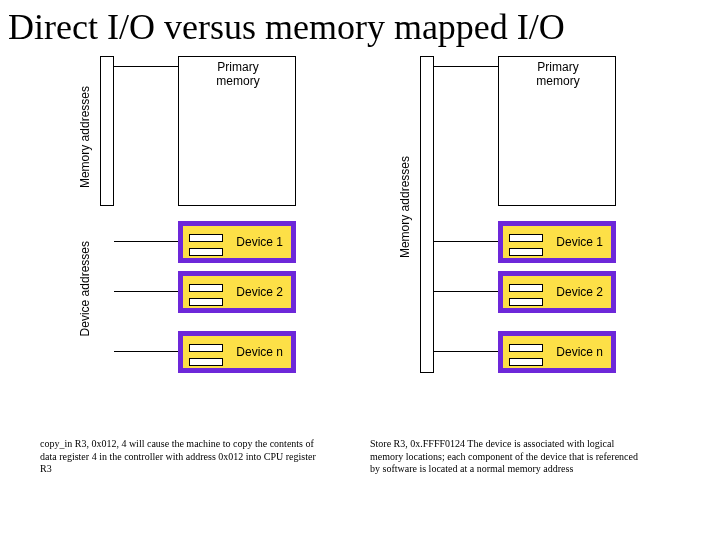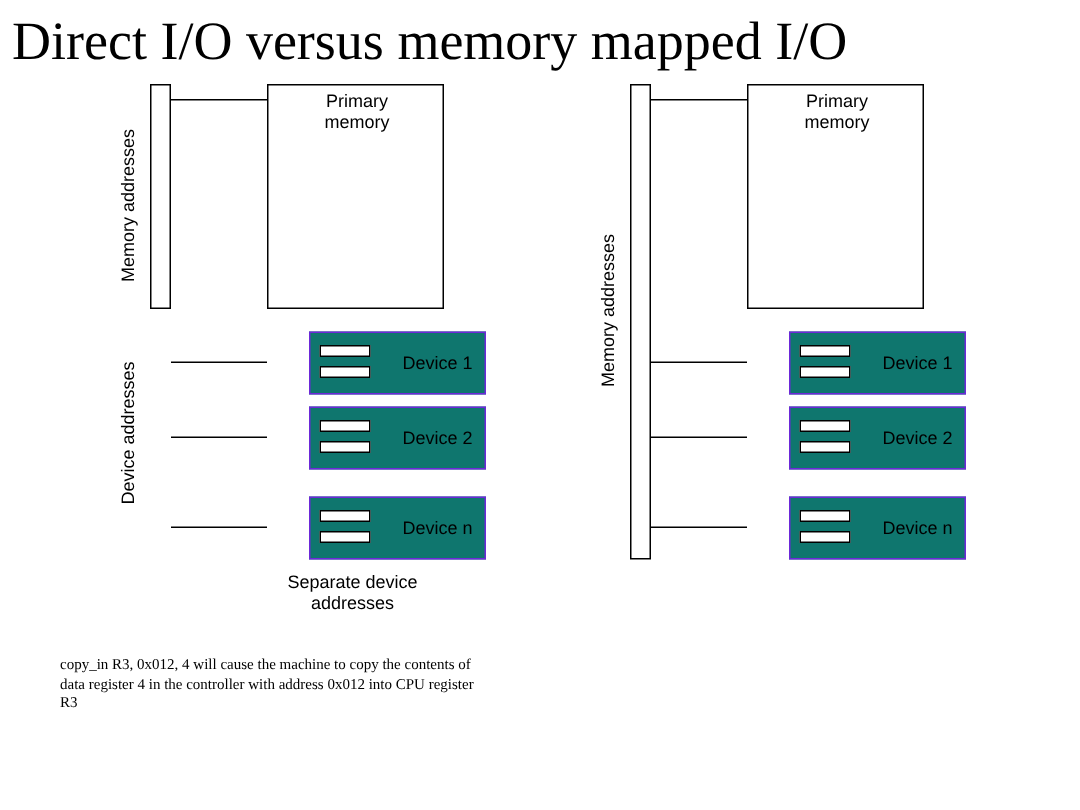--- a/index.html
+++ b/index.html
@@ -3,21 +3,21 @@
 <meta charset="utf-8">
 <style>
   * { box-sizing: border-box; margin: 0; padding: 0; }
   body { width: 720px; height: 540px; background: #fff; font-family: "Times New Roman", serif; position: relative; }
   .title { font-size: 36px; padding: 6px 8px 0 8px; }
   .diagrams { display: flex; gap: 30px; padding: 8px 30px 0 60px; height: 370px; }
   .diag { position: relative; width: 290px; height: 360px; }
   .vert-label { position: absolute; font-family: Arial, sans-serif; font-size: 12px; writing-mode: vertical-rl; transform: rotate(180deg); color: #000; }
   .bar { position: absolute; background: #fff; border: 1px solid #000; }
   .prim-label { position: absolute; font-family: Arial, sans-serif; font-size: 12px; text-align: center; line-height: 1.2; }
-  .device-box { position: absolute; background: #0f766e; border: 1px solid #6d28d9; margin-left: 28px; }
+  .device-box { position: absolute; background: #fde047; border: 5px solid #6d28d9; }
   .device-box .reg { position: absolute; left: 6px; width: 34px; height: 8px; background: #fff; border: 1px solid #000; }
   .device-box .dlabel { position: absolute; right: 8px; top: 50%; transform: translateY(-50%); font-family: Arial, sans-serif; font-size: 12px; }
   .caption { position: absolute; font-family: Arial, sans-serif; font-size: 12px; text-align: center; }
   .line { position: absolute; background: #000; }
   .footer { display: flex; gap: 50px; padding: 20px 40px 0 40px; }
   .foot-block { font-size: 10px; line-height: 1.25; width: 280px; }
 </style>
 </head>
 <body>
 
@@ -52,22 +52,20 @@
       <div class="reg" style="top:8px;"></div>
       <div class="reg" style="top:22px;"></div>
       <div class="dlabel">Device 2</div>
     </div>
     <div class="device-box" style="left:118px; top:275px; width:118px; height:42px;">
       <div class="reg" style="top:8px;"></div>
       <div class="reg" style="top:22px;"></div>
       <div class="dlabel">Device n</div>
     </div>
 
-    <div class="caption" style="left:90px; top:325px; width:170px; white-space:pre-line;">Separate device
-addresses</div>
   </div>
 
   <div class="diag">
     <div class="vert-label" style="left:18px; top:100px;">Memory addresses</div>
     <div class="bar" style="left:40px; top:0; width:14px; height:317px;"></div>
 
     <div class="line" style="left:54px; top:10px; width:64px; height:1px;"></div>
     <div class="line" style="left:54px; top:185px; width:64px; height:1px;"></div>
     <div class="line" style="left:54px; top:235px; width:64px; height:1px;"></div>
     <div class="line" style="left:54px; top:295px; width:64px; height:1px;"></div>
@@ -92,13 +90,15 @@
       <div class="dlabel">Device n</div>
     </div>
 
   </div>
 
 </div>
 
 <div class="footer">
   <div class="foot-block">copy_in R3, 0x012, 4
 will cause the machine to copy the contents of data register 4 in the controller with address 0x012 into CPU register R3</div>
+  <div class="foot-block">Store R3, 0x.FFFF0124
+The device is associated with logical memory locations; each component of the device that is referenced by software is located at a normal memory address</div>
 </div>
 
 </body></html>

